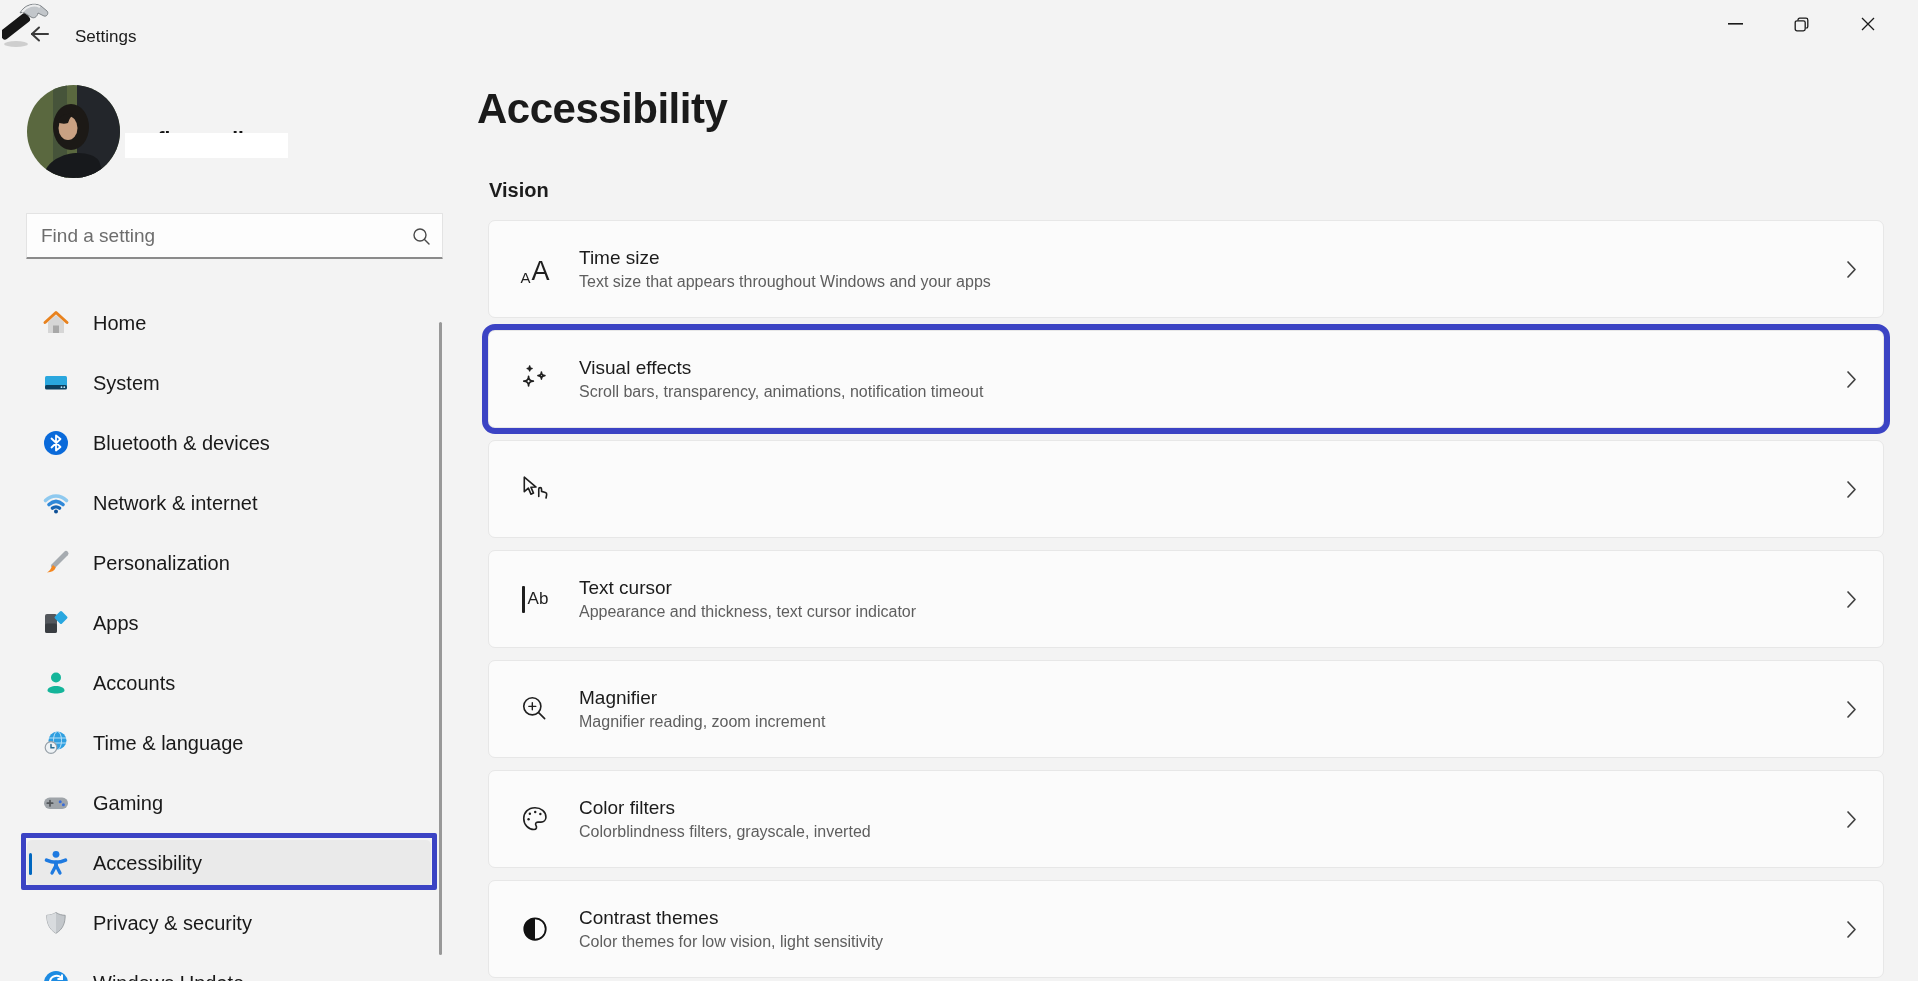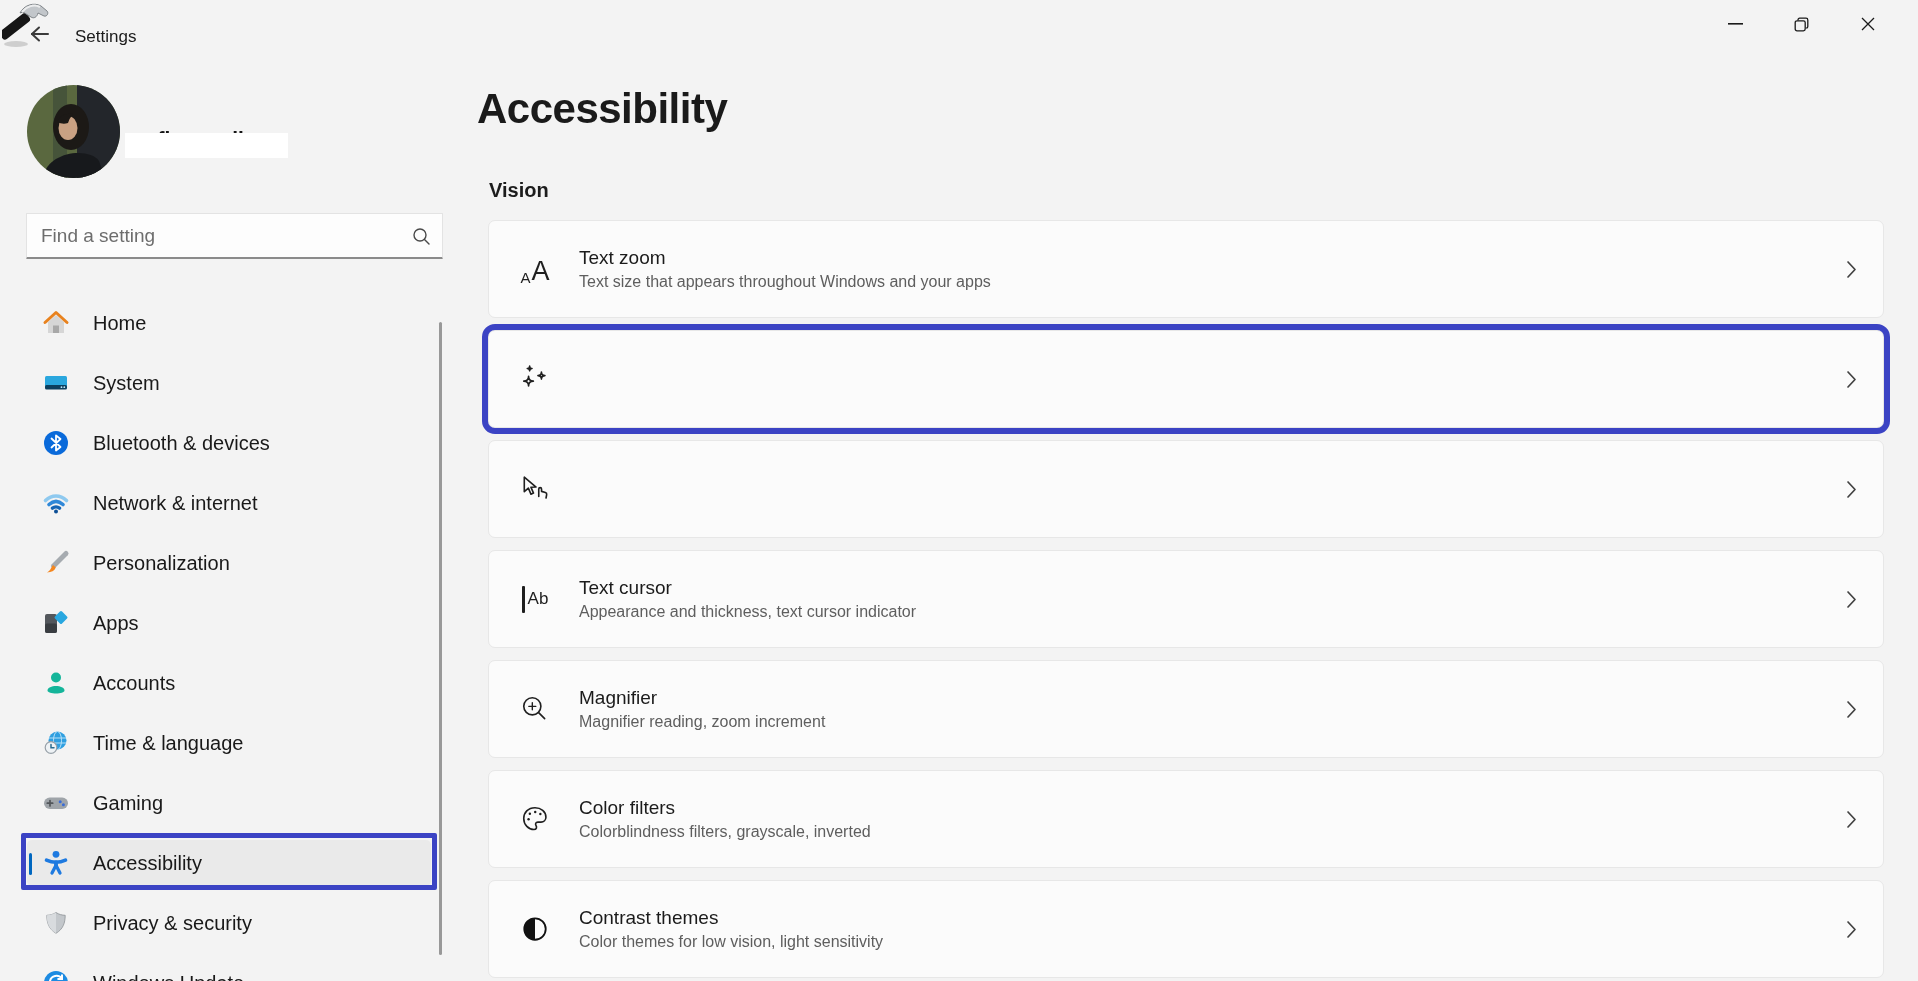--- a/index.html
+++ b/index.html
@@ -268,37 +268,41 @@
   <div class="section-label">Vision</div>
 
   <div class="cards">
 
     <div class="card">
       <span class="card-icon ci-aa">
         <span class="a1">A</span>
           <span class="a2">A</span>
       </span>
       <span class="card-text">
-        <div class="card-title">Text zoom</div>
+        <div class="card-title">Time size</div>
         <div class="card-sub">Text size that appears throughout Windows and your apps</div>
       </span>
       <span class="chevron">
         <svg width="11" height="19" viewBox="0 0 11 19">
             <path d="M2 2 L9 9.5 L2 17" fill="none" stroke="#424242" stroke-width="1.7" stroke-linecap="round" stroke-linejoin="round"></path>
           </svg>
       </span>
     </div>
 
     <div class="card highlight">
       <span class="card-icon">
         <svg width="30" height="30" viewBox="0 0 28 28" fill="none" stroke="#1f1f1f" stroke-width="1.5" stroke-linejoin="round">
           <path d="M9 2 C9 3.6 9.6 4.2 11.2 4.2 C9.6 4.2 9 4.8 9 6.4 C9 4.8 8.4 4.2 6.8 4.2 C8.4 4.2 9 3.6 9 2 Z"></path>
           <path d="M8 11.5 C8 14.6 9.4 16 12.5 16 C9.4 16 8 17.4 8 20.5 C8 17.4 6.6 16 3.5 16 C6.6 16 8 14.6 8 11.5 Z"></path>
           <path d="M20 7.5 C20 9.8 21 10.8 23.3 10.8 C21 10.8 20 11.8 20 14.1 C20 11.8 19 10.8 16.7 10.8 C19 10.8 20 9.8 20 7.5 Z"></path>
         </svg>
+      </span>
+      <span class="card-text">
+        <div class="card-title">Visual effects</div>
+        <div class="card-sub">Scroll bars, transparency, animations, notification timeout</div>
       </span>
       <span class="chevron">
         <svg width="11" height="19" viewBox="0 0 11 19">
             <path d="M2 2 L9 9.5 L2 17" fill="none" stroke="#424242" stroke-width="1.7" stroke-linecap="round" stroke-linejoin="round"></path>
           </svg>
       </span>
     </div>
 
     <div class="card">
       <span class="card-icon">

